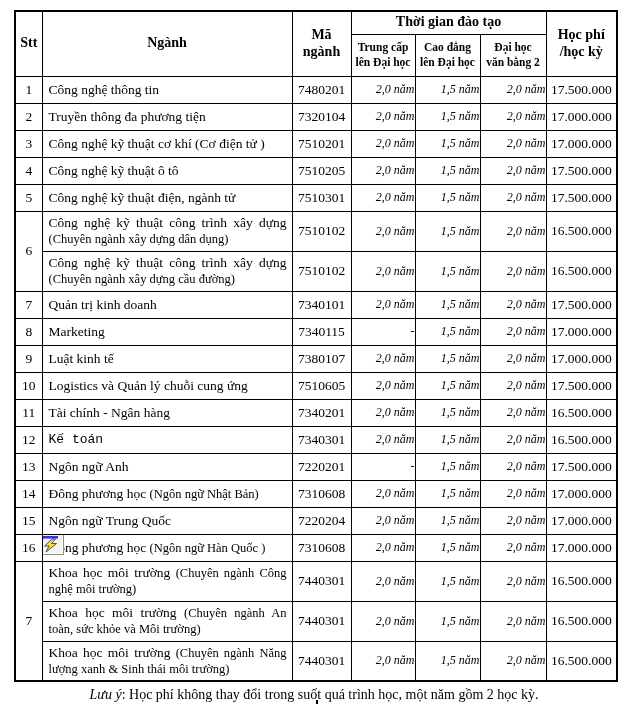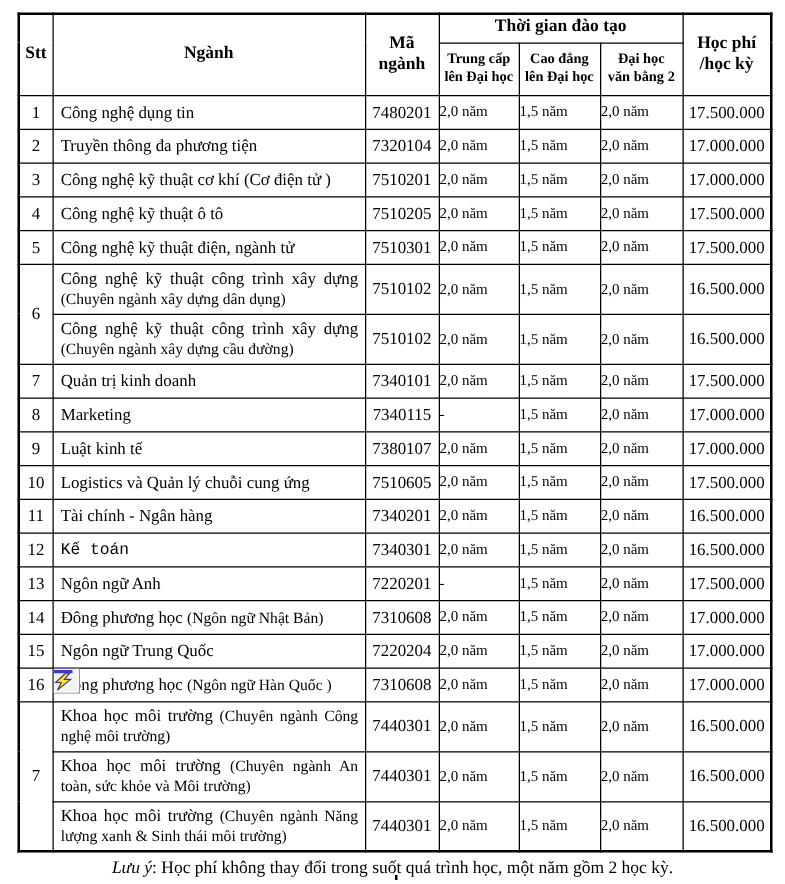--- a/index.html
+++ b/index.html
@@ -45,22 +45,22 @@
     padding: 1px 5px 1px 6px;
     position: relative;
   }
   td.name.sans { font-family: Liberation Mono, monospace; font-size: 13px; }
   td.name .note { font-size: 12.5px; }
   td.code, td.fee {
     text-align: center; vertical-align: middle;
     font-size: 13.5px;
   }
   td.dur {
-    text-align: left; vertical-align: middle;
-    font-size: 12px;
+    text-align: right; vertical-align: middle;
+    font-style: italic; font-size: 12px;
   }
 
   .autofix-icon {
     position: absolute;
     left: -5px; top: -3px;
     width: 26px; height: 23px;
     display: block;
     z-index: 2;
     cursor: pointer;
   }
@@ -109,21 +109,21 @@
 lên Đại học</th>
         <th class="h-sub">Cao đẳng
 lên Đại học</th>
         <th class="h-sub">Đại học
 văn bằng 2</th>
       </tr>
     </thead>
     <tbody id="tbody">
         <tr class="single">
           <td class="stt" rowspan="1">1</td>
-          <td class="name"><span>Công nghệ dụng tin</span></td>
+          <td class="name"><span>Công nghệ thông tin</span></td>
           <td class="code">7480201</td>
           <td class="dur">2,0 năm</td>
           <td class="dur">1,5 năm</td>
           <td class="dur">2,0 năm</td>
           <td class="fee">17.500.000</td>
         </tr>
         <tr class="single">
           <td class="stt" rowspan="1">2</td>
           <td class="name"><span>Truyền thông đa phương tiện</span></td>
           <td class="code">7320104</td>

